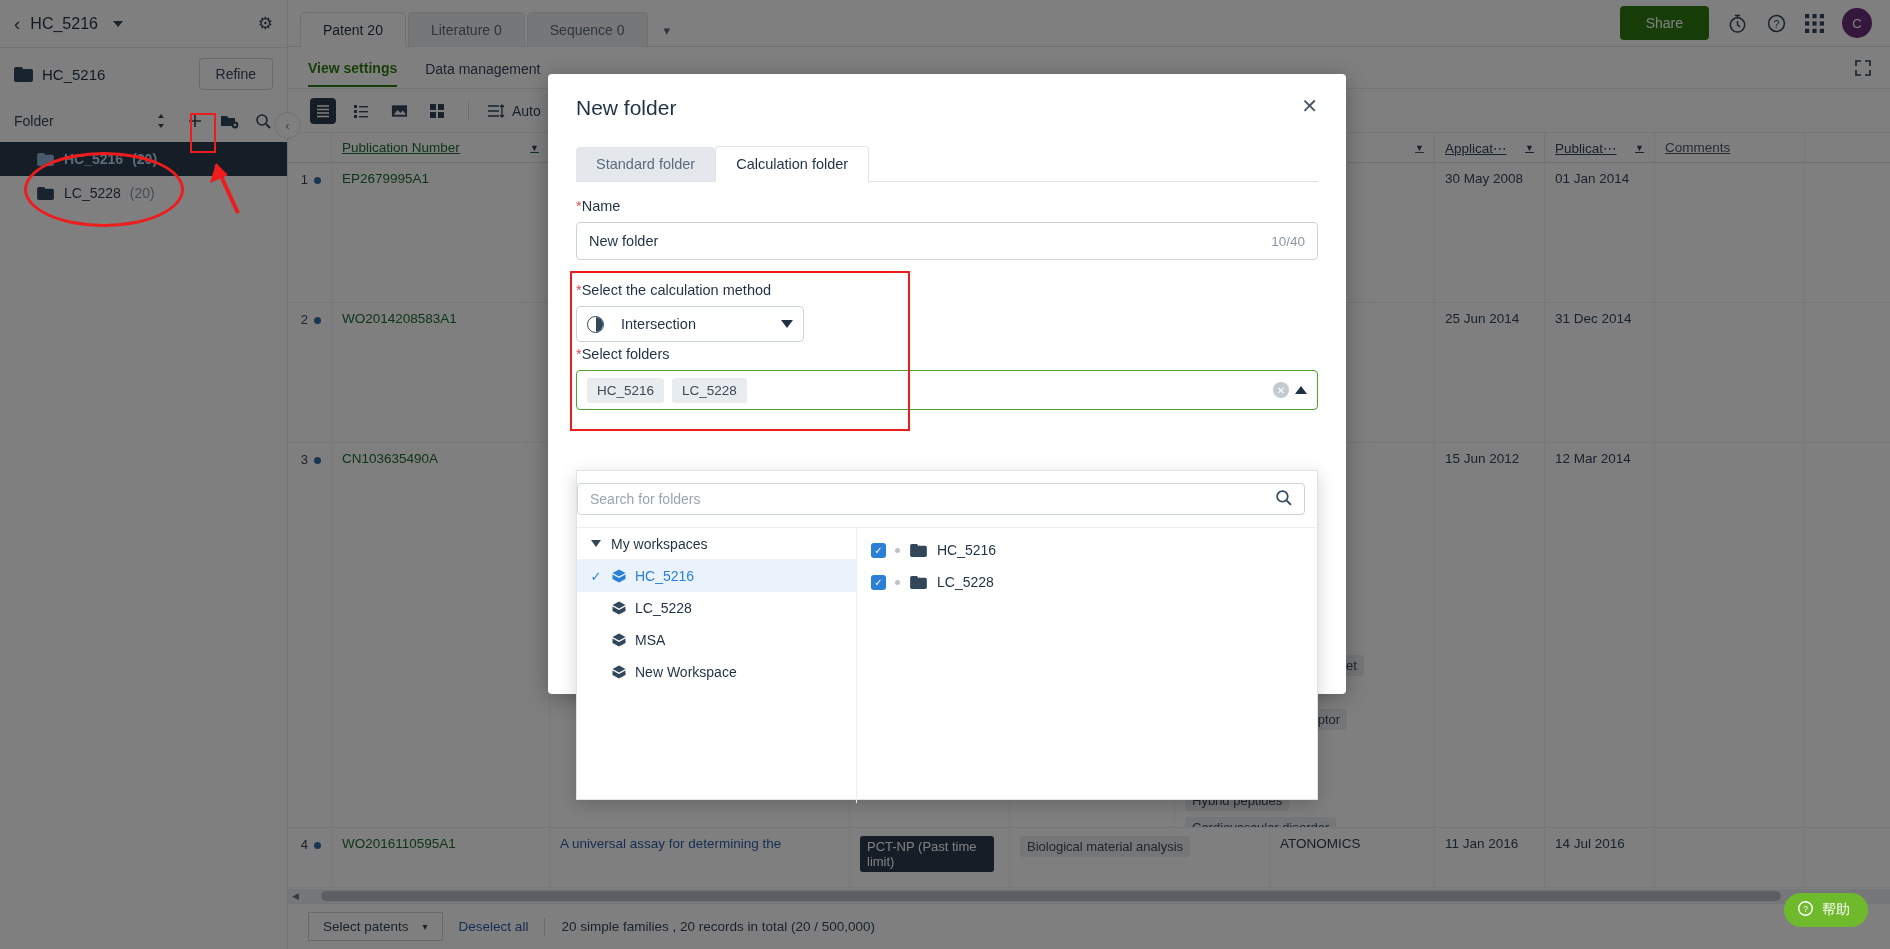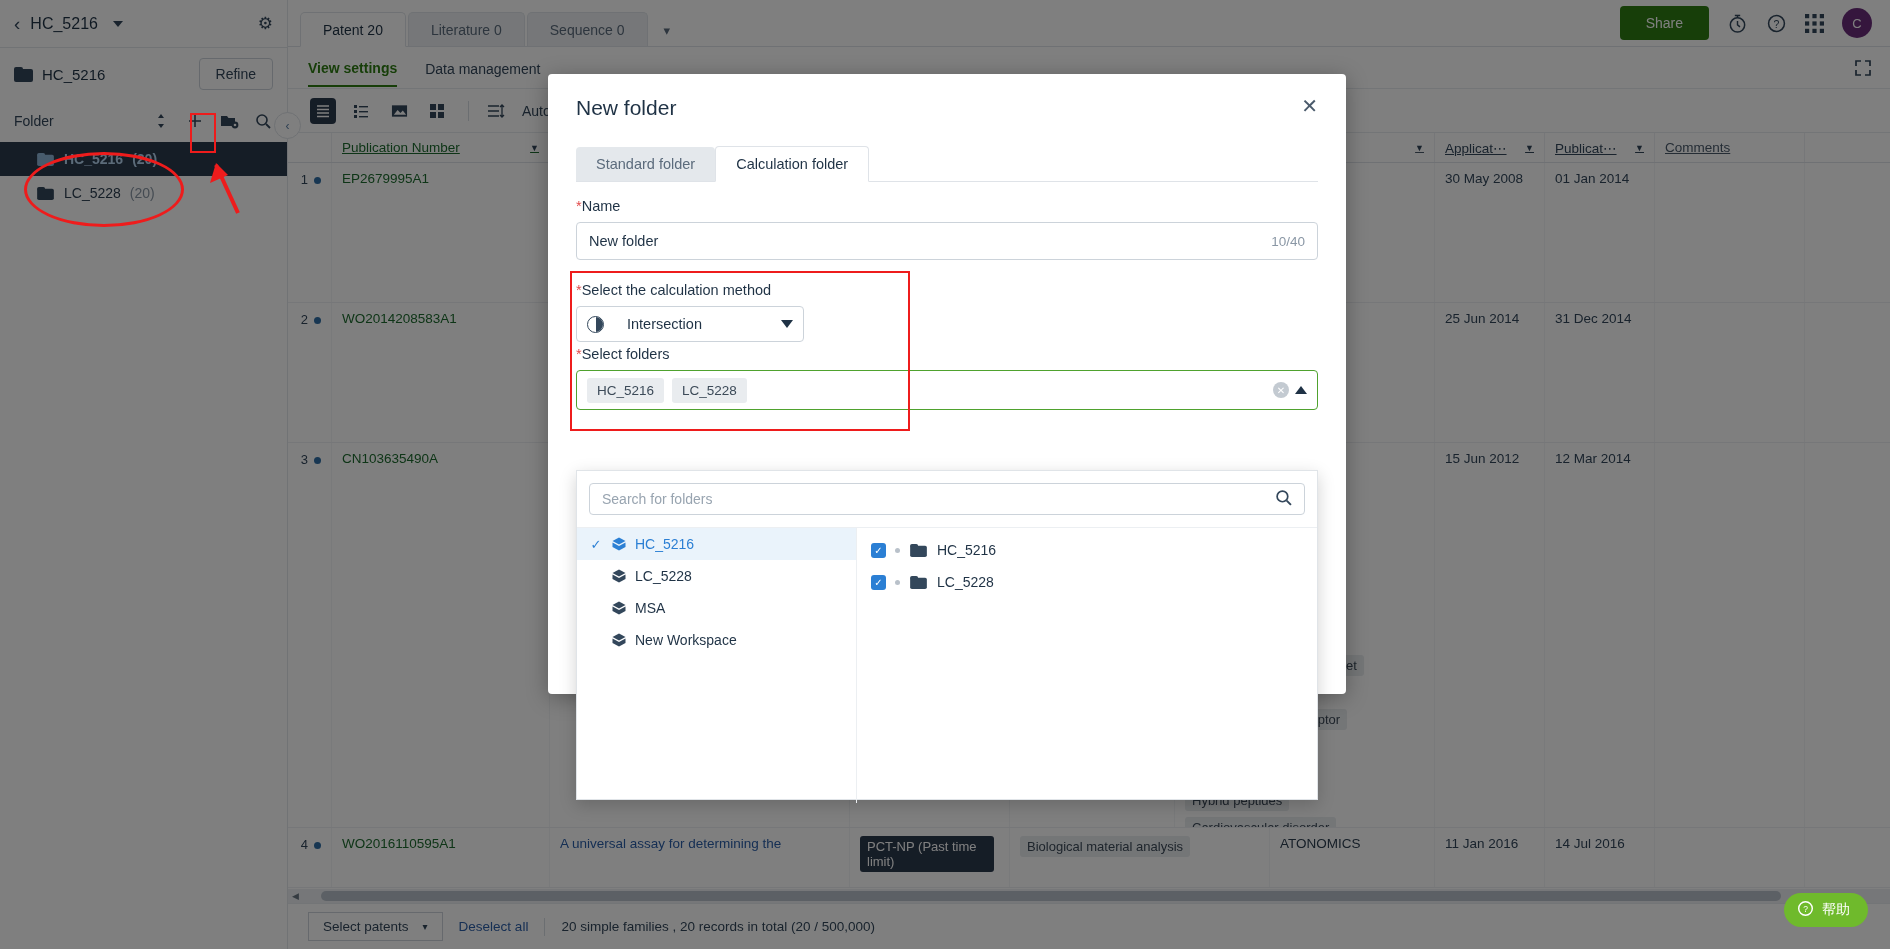--- a/index.html
+++ b/index.html
@@ -56,21 +56,21 @@
 
   .subbar { display:flex; align-items:center; height: 42px; padding-left: 20px; gap: 28px; border-bottom:1px solid #e7eaee; position:relative;}
   .subtab { font-size:14px; color:#33475b; padding: 11px 0 9px; cursor:pointer;}
   .subtab.sel { color:#2e7d13; border-bottom:2px solid #2e7d13; font-weight:600;}
   .expand-ic { position:absolute; right:18px; top:12px; color:#33475b; cursor:pointer;}
 
   .toolbar { display:flex; align-items:center; height: 44px; padding-left: 22px; gap: 12px; border-bottom:1px solid #e7eaee;}
   .vbtn { width:26px; height:26px; border-radius:4px; display:flex; align-items:center; justify-content:center; cursor:pointer; color:#33475b;}
   .vbtn.on { background:#2b3a4d; color:#fff;}
   .tb-sep { width:1px; height:20px; background:#d7dce2; margin: 0 6px;}
-  .auto-sel { display:flex; align-items:center; gap:17px; font-size:14px; color:#33475b; cursor:pointer;}
+  .auto-sel { display:flex; align-items:center; gap:7px; font-size:14px; color:#33475b; cursor:pointer;}
 
   
   .collapse-handle { position:absolute; left:-14px; top:112px; width:27px; height:27px; border-radius:50%; background:#fff; border:1px solid #dfe3e8; display:flex; align-items:center; justify-content:center; color:#5b7fa6; font-size:12px; cursor:pointer; z-index:5;}
 
   
   .tbl { position:absolute; left:0; right:0; top:133px; bottom:60px; overflow:hidden;}
   .thead { display:flex; height: 30px; border-bottom:1px solid #dfe3e8; background:#fff;}
   .th { font-size:13.5px; color:#4a5a6b; display:flex; align-items:center; padding: 0 10px; border-right:1px solid #eceff2; position:relative;text-decoration:underline;}
   .th .sortc { margin-left:auto; font-size:9px; color:#33475b;}
   .trow { display:flex; border-bottom:1px solid #eceff2; }
@@ -116,34 +116,34 @@
   .req { color:#e24a4a; }
   .tinput { width:100%; height:38px; border:1px solid #ccd3da; border-radius:4px; display:flex; align-items:center; padding: 0 12px; font-size:14.5px; color:#1f3245;}
   .tcount { margin-left:auto; color:#8a97a5; font-size:13.5px;}
 
   
   .annot-box { position:absolute; left:570px; top:271px; width:340px; height:160px; border:2px solid #ee1c1c; z-index:55; pointer-events:none;}
   .annot-rect-plus { position:absolute; left:190px; top:113px; width:26px; height:40px; border:2px solid #ee1c1c; z-index:55; pointer-events:none;}
   .annot-ellipse { position:absolute; left:24px; top:152px; width:160px; height:75px; border:3px solid #ee1c1c; border-radius:50%; z-index:55; pointer-events:none;}
   .annot-arrow { position:absolute; left:200px; top:155px; z-index:55; pointer-events:none;}
 
-  .methodsel { width:228px; height:36px; border:1px solid #ccd3da; border-radius:4px; display:flex; align-items:center; gap:23px; padding:0 10px; font-size:14.5px; color:#1f3245; cursor:pointer; background:#fff;}
+  .methodsel { width:228px; height:36px; border:1px solid #ccd3da; border-radius:4px; display:flex; align-items:center; gap:17px; padding:0 10px; font-size:14.5px; color:#1f3245; cursor:pointer; background:#fff;}
   .venn { width:17px; height:17px; border-radius:50%; border:1.6px solid #33475b; position:relative; overflow:hidden; flex:none;}
   .venn:after{content:""; position:absolute; left:50%; top:-2px; width:12px; height:20px; background:#33475b;}
   .sel-caret { margin-left:auto; width:0;height:0;border-left:6px solid transparent;border-right:6px solid transparent;border-top:8px solid #1f3245;}
 
   .tagbox { width:100%; min-height:40px; border:1px solid #4fa22e; border-radius:4px; display:flex; align-items:center; padding: 0 10px; gap:8px; background:#fff;}
   .tagpill { background:#e9ecef; color:#3c4a58; border-radius:3px; padding:5px 10px; font-size:13.5px;}
   .tag-actions { margin-left:auto; display:flex; align-items:center; gap:6px;}
   .clear-x { width:16px; height:16px; border-radius:50%; background:#c3cad1; color:#fff; font-size:10px; display:flex; align-items:center; justify-content:center; cursor:pointer;}
   .up-caret { width:0;height:0;border-left:6px solid transparent;border-right:6px solid transparent;border-bottom:8px solid #1f3245; cursor:pointer;}
 
   
   .dropdown { position:absolute; left:28px; top:396px; width:742px; height:330px; background:#fff; border:1px solid #e0e4e8; box-shadow: 0 5px 16px rgba(0,0,0,.18); z-index:56;}
-  .dd-search { margin: 12px 12px 0 12px; height:32px; border:1px solid #ccd3da; border-radius:4px; display:flex; align-items:center; padding:0 12px;}
+  .dd-search { margin: 12px 12px 0 0; height:32px; border:1px solid #ccd3da; border-radius:4px; display:flex; align-items:center; padding:0 12px;}
   .dd-search span { font-size:14px; color:#98a4b0;}
   .dd-search .mag { margin-left:auto; color:#33475b;}
   .dd-body { display:flex; margin-top:12px; height:276px; border-top:1px solid #eceff2;}
   .dd-left { width:280px; border-right:1px solid #eceff2;}
   .dd-right { flex:1; padding-top:6px;}
   .ws-hdr { display:flex; align-items:center; gap:10px; height:32px; padding-left:14px; font-size:14px; color:#1f3245; border-bottom:1px solid #f0f2f4; cursor:pointer;}
   .tri { width:0;height:0;border-left:5px solid transparent;border-right:5px solid transparent;border-top:7px solid #33475b;}
   .ws-item { display:flex; align-items:center; gap:8px; height:32px; padding-left:12px; font-size:14px; color:#1f3245; cursor:pointer;}
   .ws-item.sel { background:#eaf3fb; color:#2b7fd4;}
   .ws-check { width:14px; text-align:center; color:#2b7fd4; font-size:13px;}
@@ -506,20 +506,24 @@
         <span>Search for folders</span>
         <span class="mag">
           <svg width="17" height="17" viewBox="0 0 16 16">
               <circle cx="7" cy="7" r="5" fill="none" stroke="#33475b" stroke-width="1.6"></circle>
               <path d="M11 11 L15 15" stroke="#33475b" stroke-width="1.8"></path>
             </svg>
         </span>
       </div>
       <div class="dd-body">
         <div class="dd-left">
+          <div class="ws-hdr">
+            <span class="tri"></span>
+            <span>My workspaces</span>
+          </div>
           <div class="ws-item sel">
             <span class="ws-check">✓</span>
             <span class="cube">
               <svg width="16" height="16" viewBox="0 0 16 16">
                   <path d="M8 1.5 L14.5 5 L8 8.5 L1.5 5 Z" fill="#2b7fd4"></path>
                   <path d="M1.5 6.4 L8 9.9 L8 14.5 L1.5 11 Z" fill="#2b7fd4"></path>
                   <path d="M14.5 6.4 L8 9.9 L8 14.5 L14.5 11 Z" fill="#2b7fd4"></path>
                 </svg>
             </span>
             <span>HC_5216</span>

